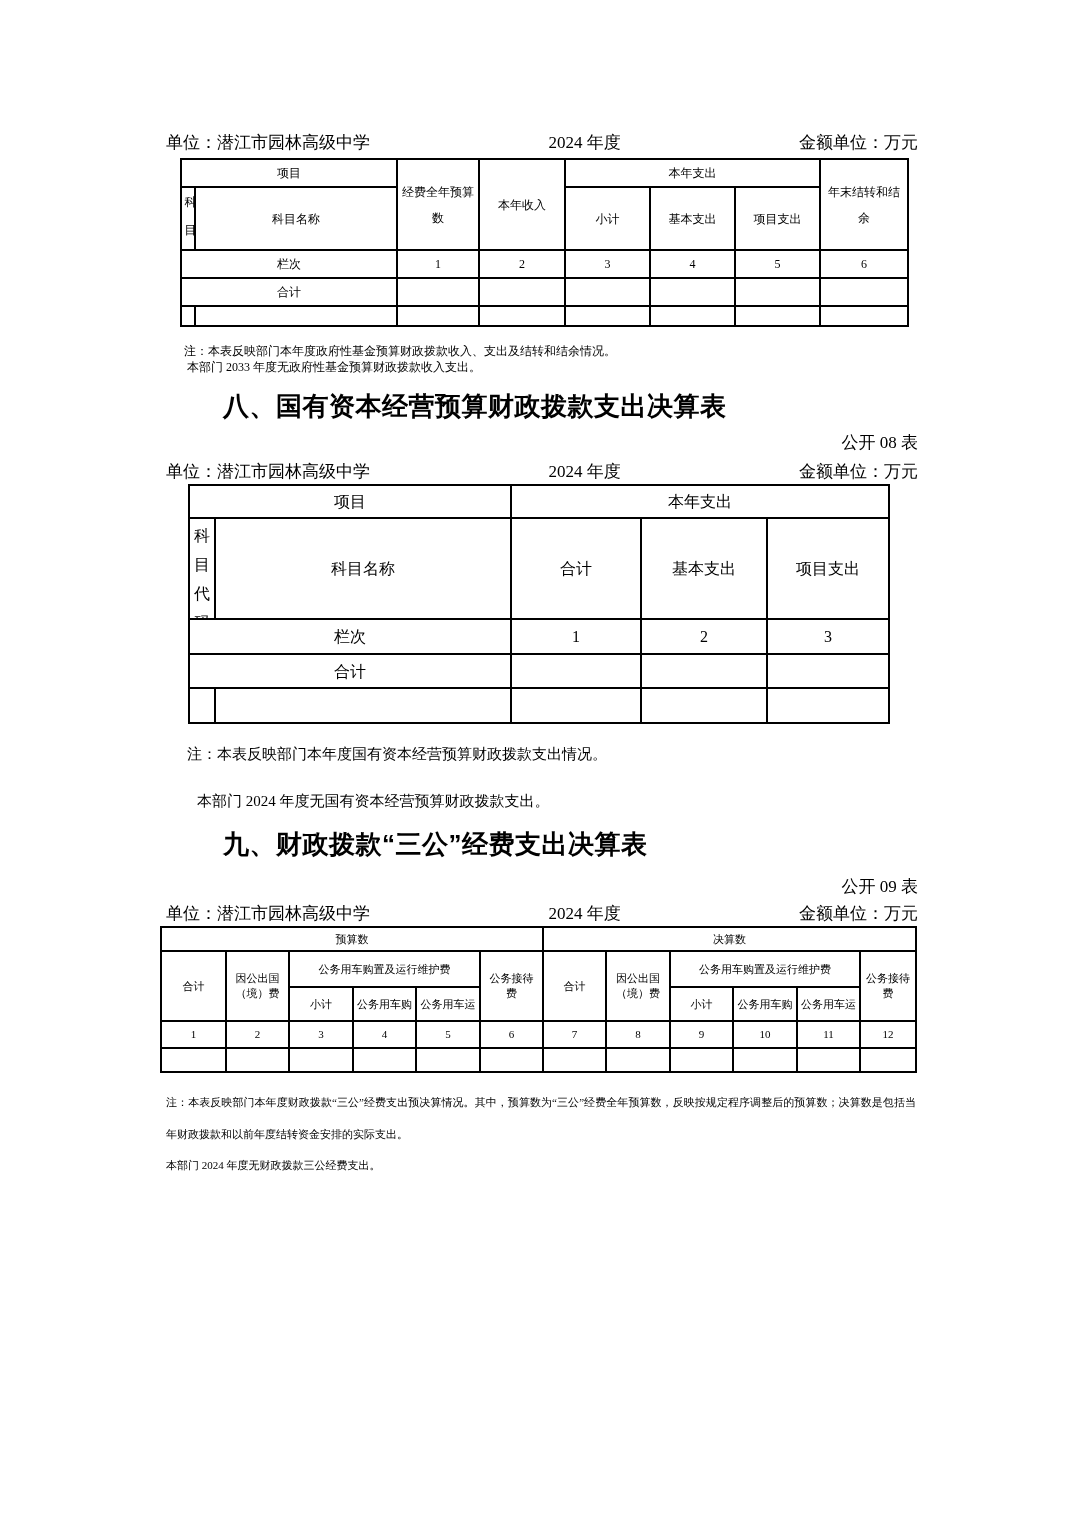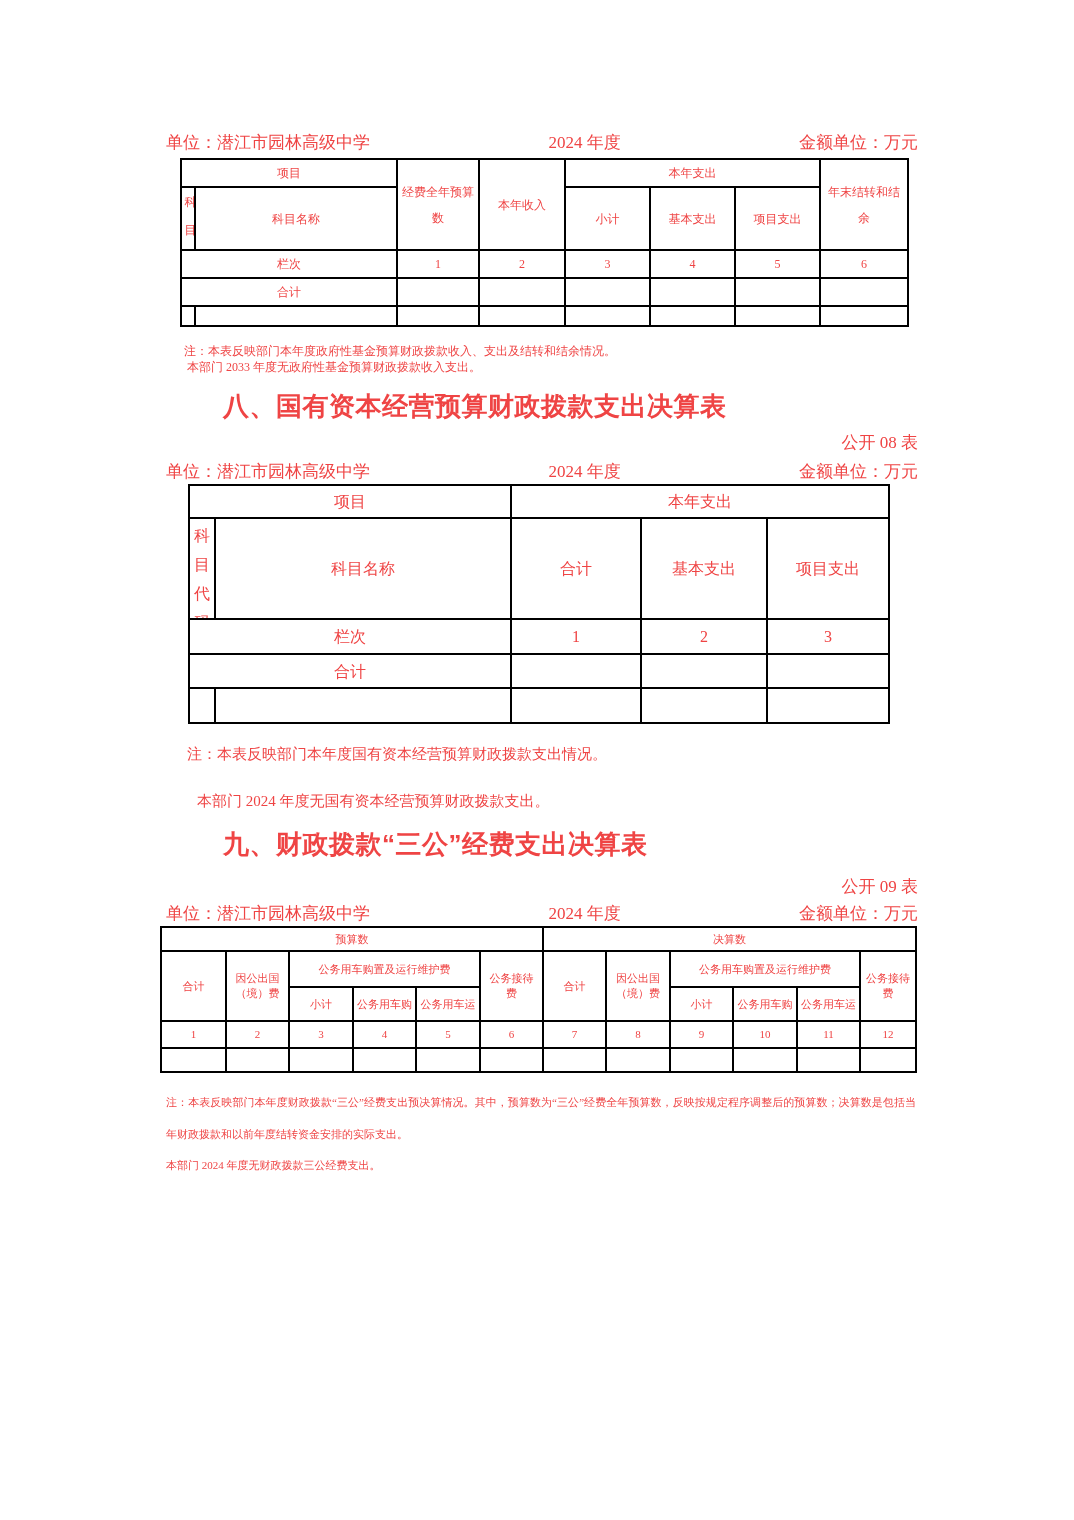--- a/index.html
+++ b/index.html
@@ -1,16 +1,16 @@
 <!DOCTYPE html>
 <html><head>
 <meta charset="utf-8">
 <style>
   html,body{margin:0;padding:0;background:#fff;}
-  .page{position:relative;width:1074px;height:1196px;background:#ffffff;color:#ef4444;
+  .page{position:relative;width:1074px;height:1196px;background:#ffffff;color:#000000;
         font-family:"Liberation Serif","DejaVu Serif",serif;overflow:hidden;}
   .abs{position:absolute;}
   .meta{display:flex;justify-content:space-between;align-items:baseline;
         width:752px;font-size:17px;}
   .meta .mid{flex:0 0 auto;}
   .heading{font-family:"Liberation Sans","DejaVu Sans",sans-serif;font-weight:bold;
            font-size:26px;letter-spacing:0.5px;line-height:34px;white-space:nowrap;}
   .tablecode{width:752px;text-align:right;font-size:17px;}
   .note-s{font-size:12px;line-height:16px;}
   .note-m{font-size:15px;line-height:20px;}

